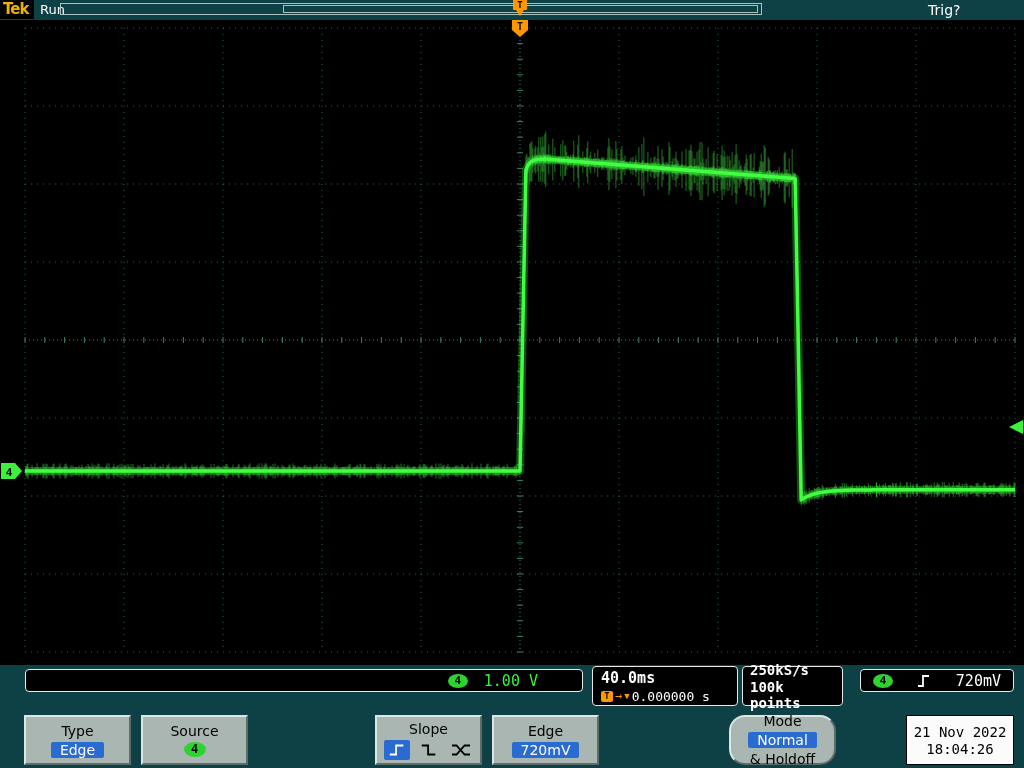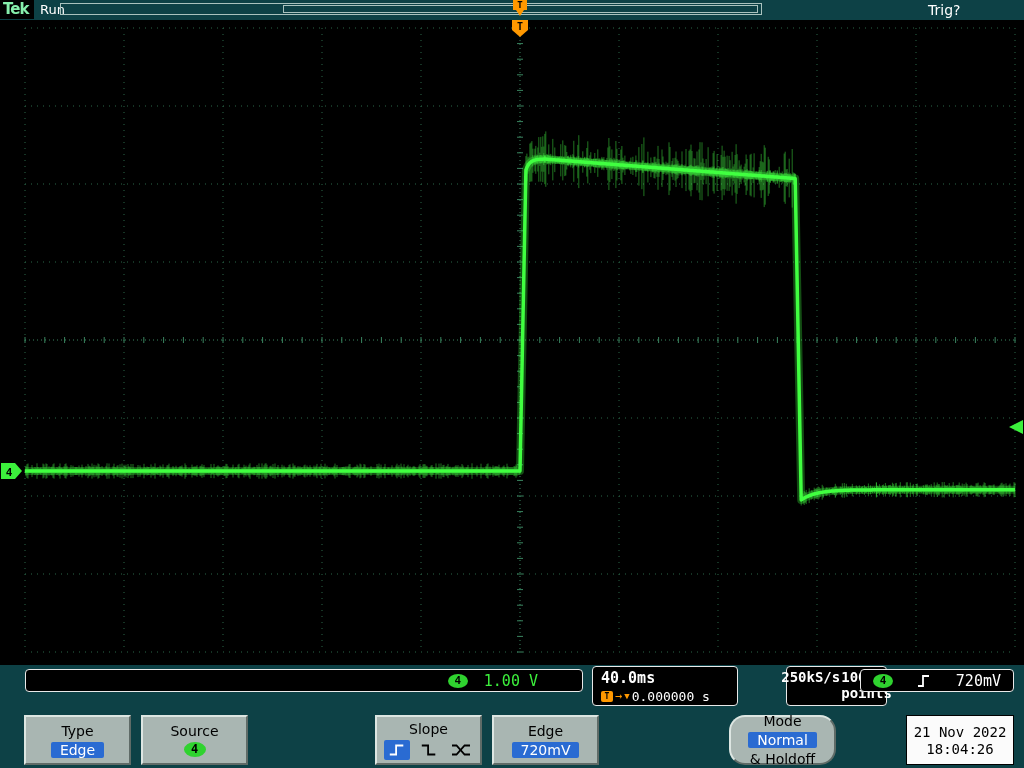--- a/index.html
+++ b/index.html
@@ -2,21 +2,21 @@
 <html><head>
 <meta charset="utf-8">
 <style>
   * { box-sizing: border-box; margin: 0; padding: 0; }
   html,body { width:1024px; height:768px; overflow:hidden; }
   body { background:#0d4146; font-family:"DejaVu Sans", sans-serif; }
 
   
   .topbar { position:relative; height:20px; color:#fff; }
   .tek { position:absolute; left:0; top:0; width:34px; height:19px; background:#000;
-         color:#86efac; font:bold 15px/19px "DejaVu Sans", sans-serif; padding-left:3px; letter-spacing:-1px; }
+         color:#eab308; font:bold 15px/19px "DejaVu Sans", sans-serif; padding-left:3px; letter-spacing:-1px; }
   .run { position:absolute; left:40px; top:2px; font:13px "DejaVu Sans", sans-serif; }
   .acqbar { position:absolute; left:60px; top:3px; width:702px; height:12px;
             border:1px solid #a9c2be; }
   .acqwin { position:absolute; left:222px; top:1px; width:475px; height:8px;
             border:1px solid #a9c2be; }
   .tposmark { position:absolute; left:513px; top:0; width:14px; height:17px; }
   .tbox { width:14px; height:10px; background:#ff9800; color:#000;
           font:bold 9px/10px "DejaVu Sans Mono", monospace; text-align:center; }
   .tarrow { margin:0 auto; width:0; height:0; border-left:4px solid transparent;
             border-right:4px solid transparent; border-top:6px solid #ff9800; }
@@ -39,23 +39,23 @@
   #rb-ch { left:25px; top:4px; width:558px; height:23px; justify-content:flex-end;
            padding-right:44px; gap:16px; color:#3cf03c; font-size:15px; }
   #rb-h { left:592px; top:1px; width:146px; height:40px; flex-direction:column;
           align-items:flex-start; justify-content:center; padding:2px 8px; gap:2px; }
   #rb-h .tb { font:bold 15px "DejaVu Sans Mono", monospace; }
   #rb-h .row2 { display:flex; align-items:center; gap:2px; font-size:13px; }
   .ticon { display:inline-block; width:12px; height:11px; background:#ff9800; color:#000;
            font:bold 8px/11px "DejaVu Sans Mono", monospace; text-align:center; border-radius:2px; }
   .oarrow { color:#ff9800; font-size:12px; line-height:11px; }
   .otri { color:#ff9800; font-size:9px; line-height:11px; }
-  #rb-acq { left:742px; top:1px; width:101px; height:40px; 
+  #rb-acq { left:742px; top:1px; width:101px; height:40px; flex-direction:column;
             align-items:flex-start; justify-content:center; padding:2px 7px;
-            font:bold 14px "DejaVu Sans Mono", monospace; gap:1px;margin-left:44px; }
+            font:bold 14px "DejaVu Sans Mono", monospace; gap:1px; }
   #rb-trig { left:860px; top:4px; width:154px; height:23px; justify-content:space-between;
              padding:0 12px; font-size:15px; }
   .sglyph { width:16px; height:16px; }
   .sglyph polyline { stroke:#fff; stroke-width:1.8; fill:none; }
 
   
   .menu { position:relative; height:57px; }
   .btn { position:absolute; top:4px; width:107px; height:50px; background:#a9b6b2;
          border-top:2px solid #dde6e2; border-left:2px solid #dde6e2;
          border-right:2px solid #5f6b67; border-bottom:2px solid #5f6b67;

